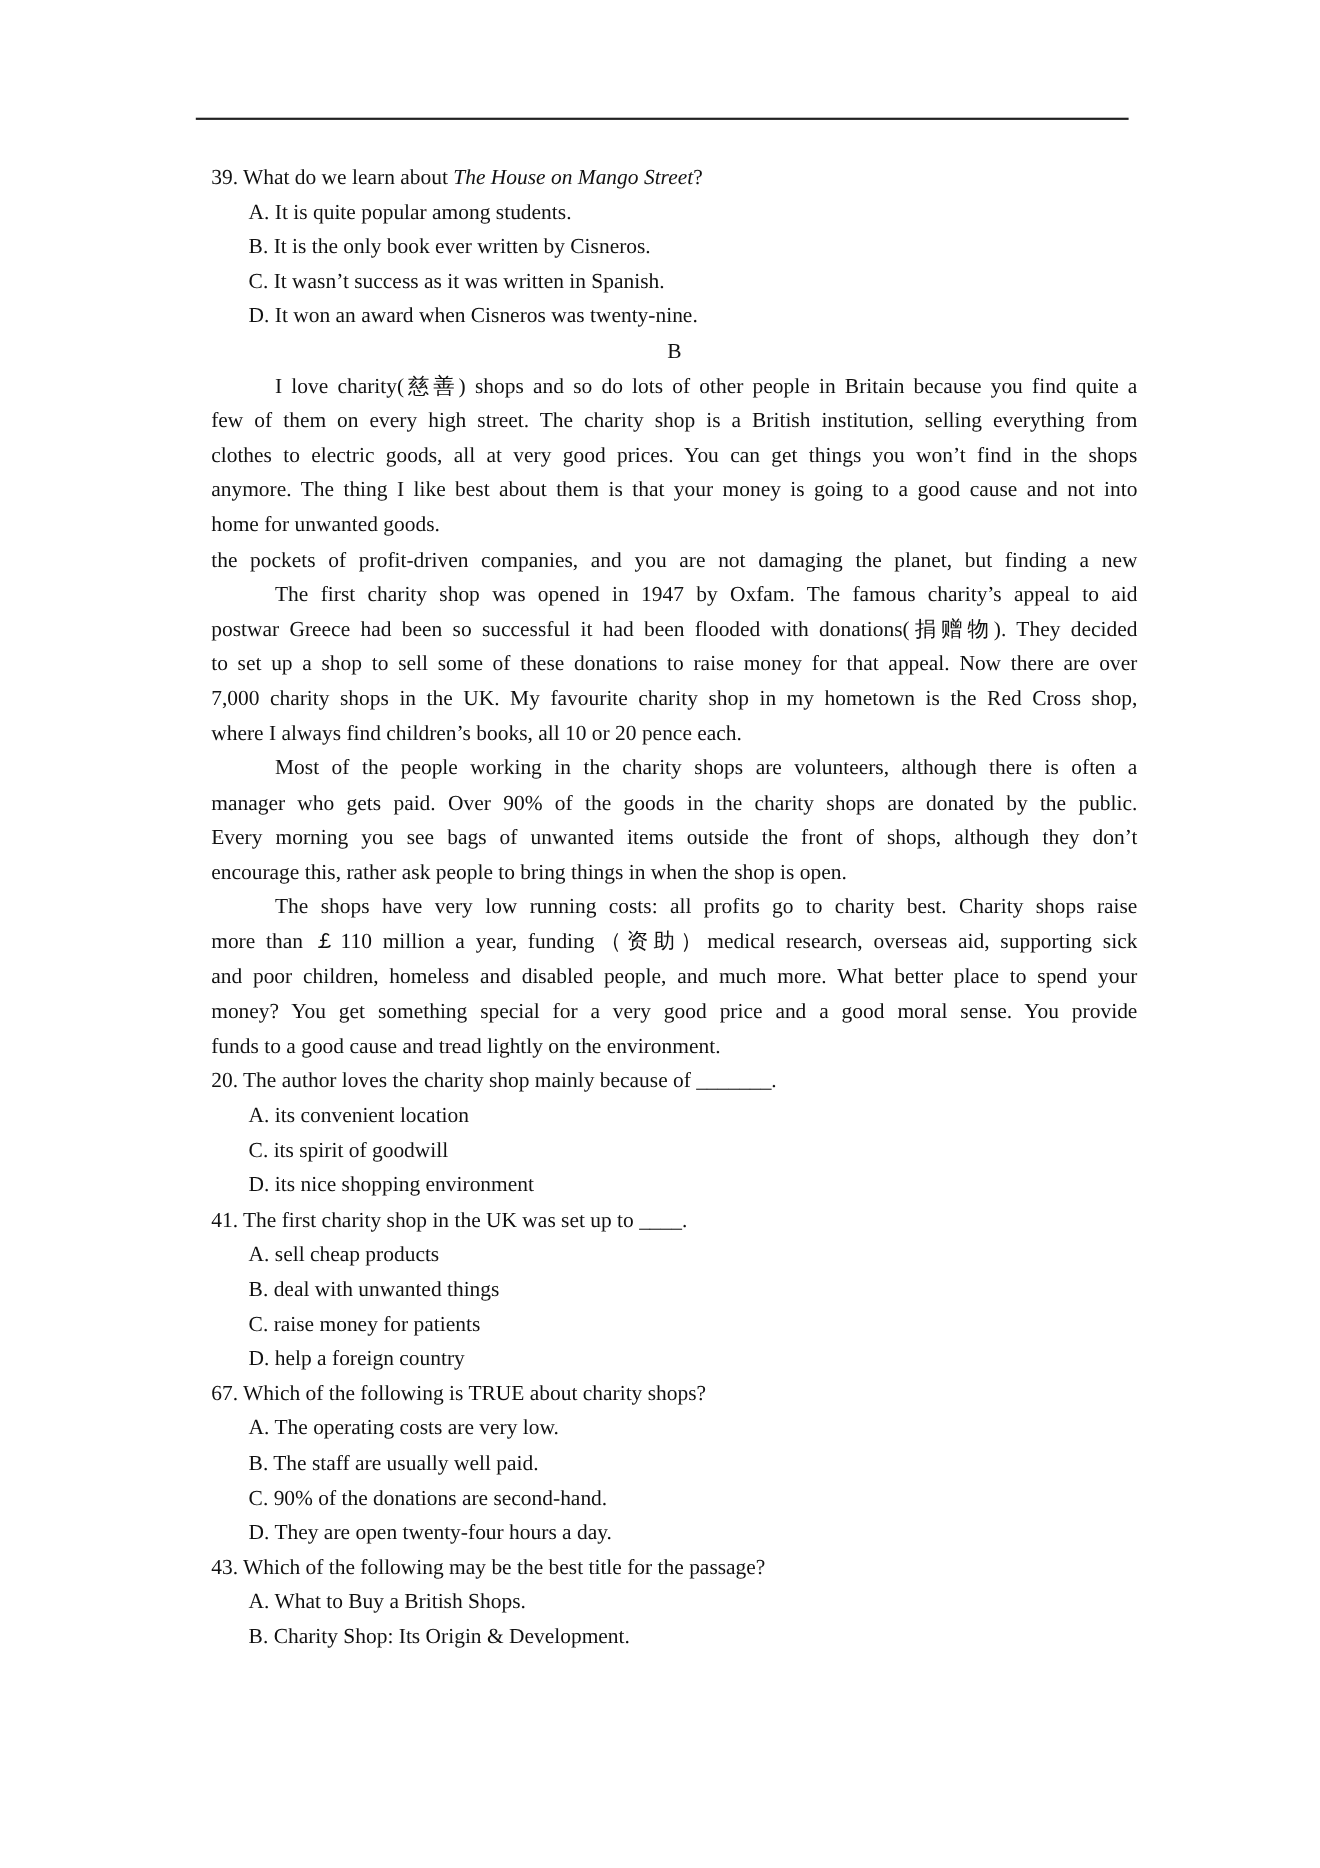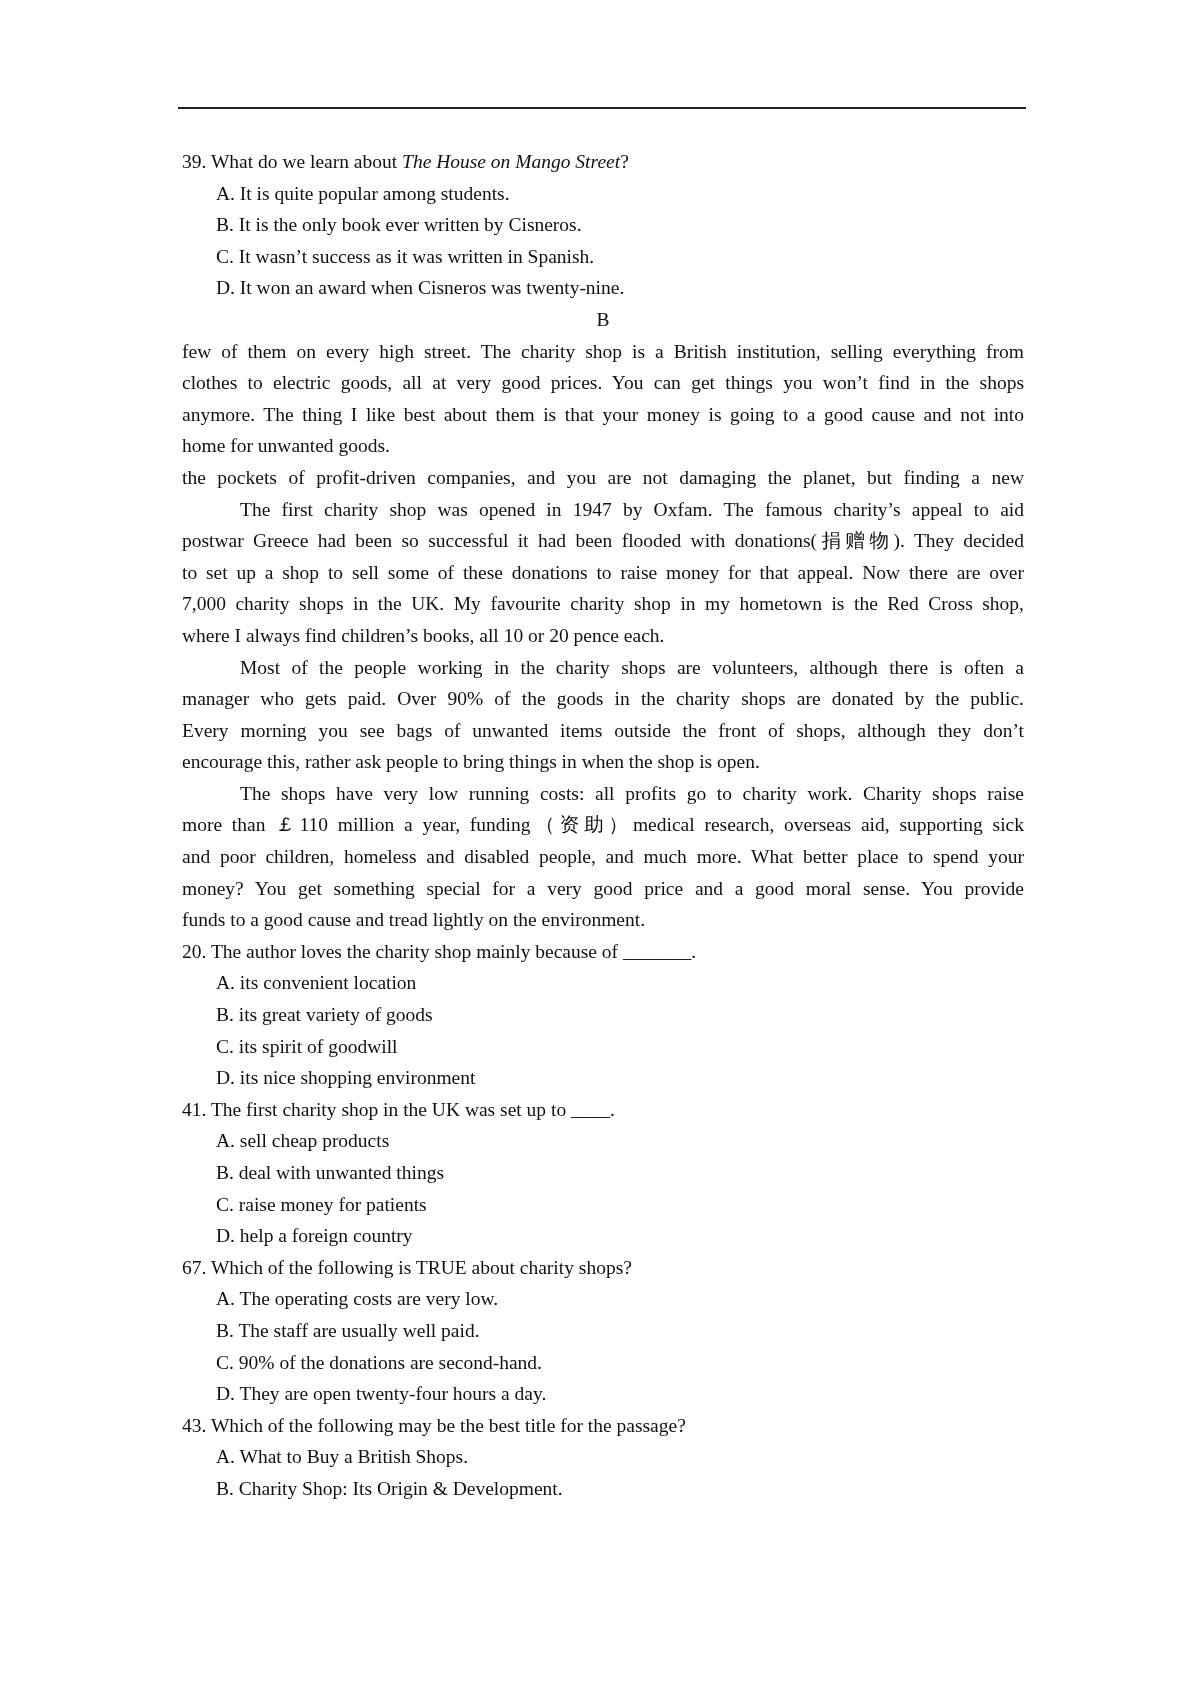--- a/index.html
+++ b/index.html
@@ -18,21 +18,21 @@
     .rule {
       position: absolute;
       left: 178px;
       top: 107px;
       width: 848px;
       height: 0;
       border-top: 2px solid #222222;
     }
     .page {
       position: absolute;
-      left: 182px;
+      left: 192px;
       top: 146px;
       width: 842px;
     }
     .line {
       height: 31.6px;
       line-height: 31.6px;
       font-size: 19.5px;
       white-space: nowrap;
     }
     .q-stem { padding-left: 0; }
@@ -60,52 +60,52 @@
     <div class="line q-opt">A. It is quite popular among students.</div>
     <div class="line q-opt">B. It is the only book ever written by Cisneros.</div>
     <div class="line q-opt">C. It wasn’t success as it was written in Spanish.</div>
     <div class="line q-opt">D. It won an award when Cisneros was twenty-nine.</div>
   </div>
 
   <div class="line center">B</div>
 
   <div>
     <div>
+      <div class="line just indent">I love charity(慈善) shops and so do lots of other people in Britain because you find quite a</div>
       <div class="line just">few of them on every high street. The charity shop is a British institution, selling everything from</div>
       <div class="line just">clothes to electric goods, all at very good prices. You can get things you won’t find in the shops</div>
       <div class="line just">anymore. The thing I like best about them is that your money is going to a good cause and not into</div>
       <div class="line just last">home for unwanted goods.</div>
       <div class="line just">the pockets of profit-driven companies, and you are not damaging the planet, but finding a new</div>
     </div>
     <div>
       <div class="line just indent">The first charity shop was opened in 1947 by Oxfam. The famous charity’s appeal to aid</div>
       <div class="line just">postwar Greece had been so successful it had been flooded with donations(捐赠物). They decided</div>
       <div class="line just">to set up a shop to sell some of these donations to raise money for that appeal. Now there are over</div>
       <div class="line just">7,000 charity shops in the UK. My favourite charity shop in my hometown is the Red Cross shop,</div>
       <div class="line just last">where I always find children’s books, all 10 or 20 pence each.</div>
     </div>
     <div>
       <div class="line just indent">Most of the people working in the charity shops are volunteers, although there is often a</div>
       <div class="line just">manager who gets paid. Over 90% of the goods in the charity shops are donated by the public.</div>
       <div class="line just">Every morning you see bags of unwanted items outside the front of shops, although they don’t</div>
       <div class="line just last">encourage this, rather ask people to bring things in when the shop is open.</div>
     </div>
     <div>
-      <div class="line just indent">The shops have very low running costs: all profits go to charity work. Charity shops raise</div>
+      <div class="line just indent">The shops have very low running costs: all profits go to charity best. Charity shops raise</div>
       <div class="line just">more than ￡110 million a year, funding（资助）medical research, overseas aid, supporting sick</div>
       <div class="line just">and poor children, homeless and disabled people, and much more. What better place to spend your</div>
       <div class="line just">money? You get something special for a very good price and a good moral sense. You provide</div>
       <div class="line just last">funds to a good cause and tread lightly on the environment.</div>
     </div>
   </div>
 
   <div>
     <div class="line q-stem">20. The author loves the charity shop mainly because of _______.</div>
     <div class="line q-opt">A. its convenient location</div>
-    <div class="line q-opt">B. its great variety of goods</div>
     <div class="line q-opt">C. its spirit of goodwill</div>
     <div class="line q-opt">D. its nice shopping environment</div>
   </div>
 
   <div>
     <div class="line q-stem">41. The first charity shop in the UK was set up to ____.</div>
     <div class="line q-opt">A. sell cheap products</div>
     <div class="line q-opt">B. deal with unwanted things</div>
     <div class="line q-opt">C. raise money for patients</div>
     <div class="line q-opt">D. help a foreign country</div>

